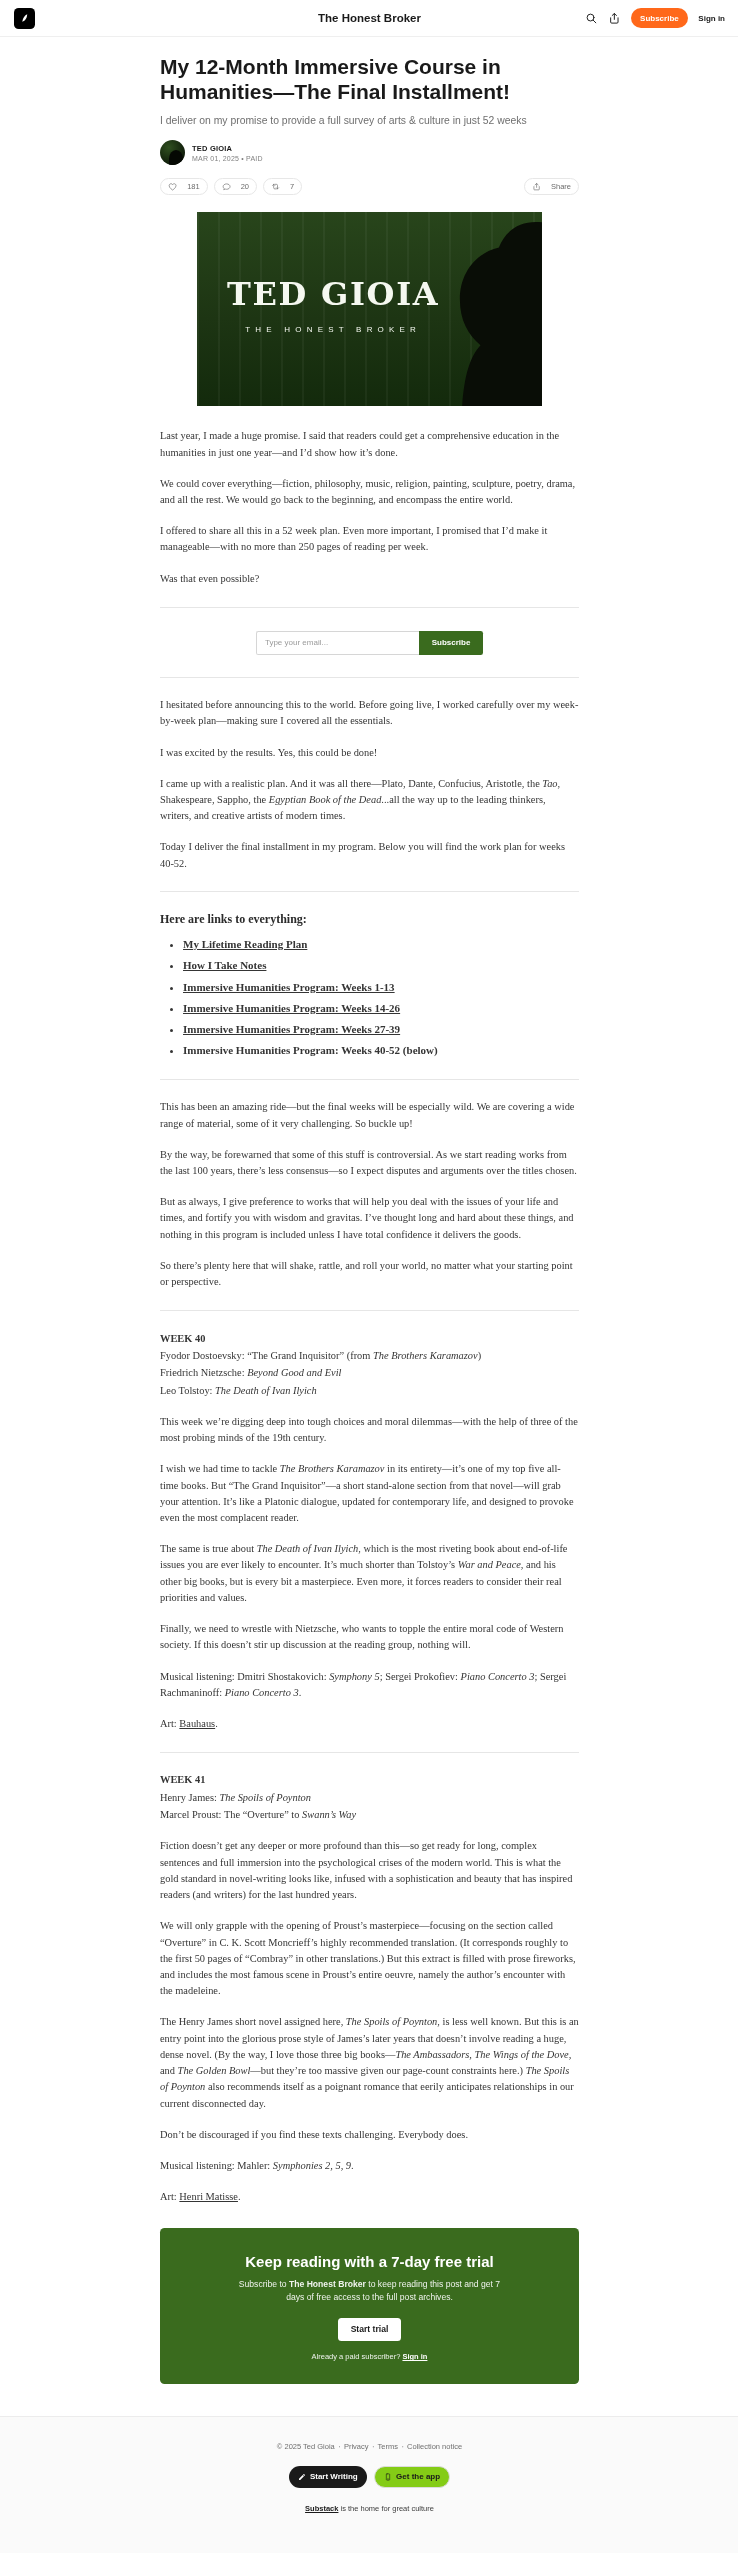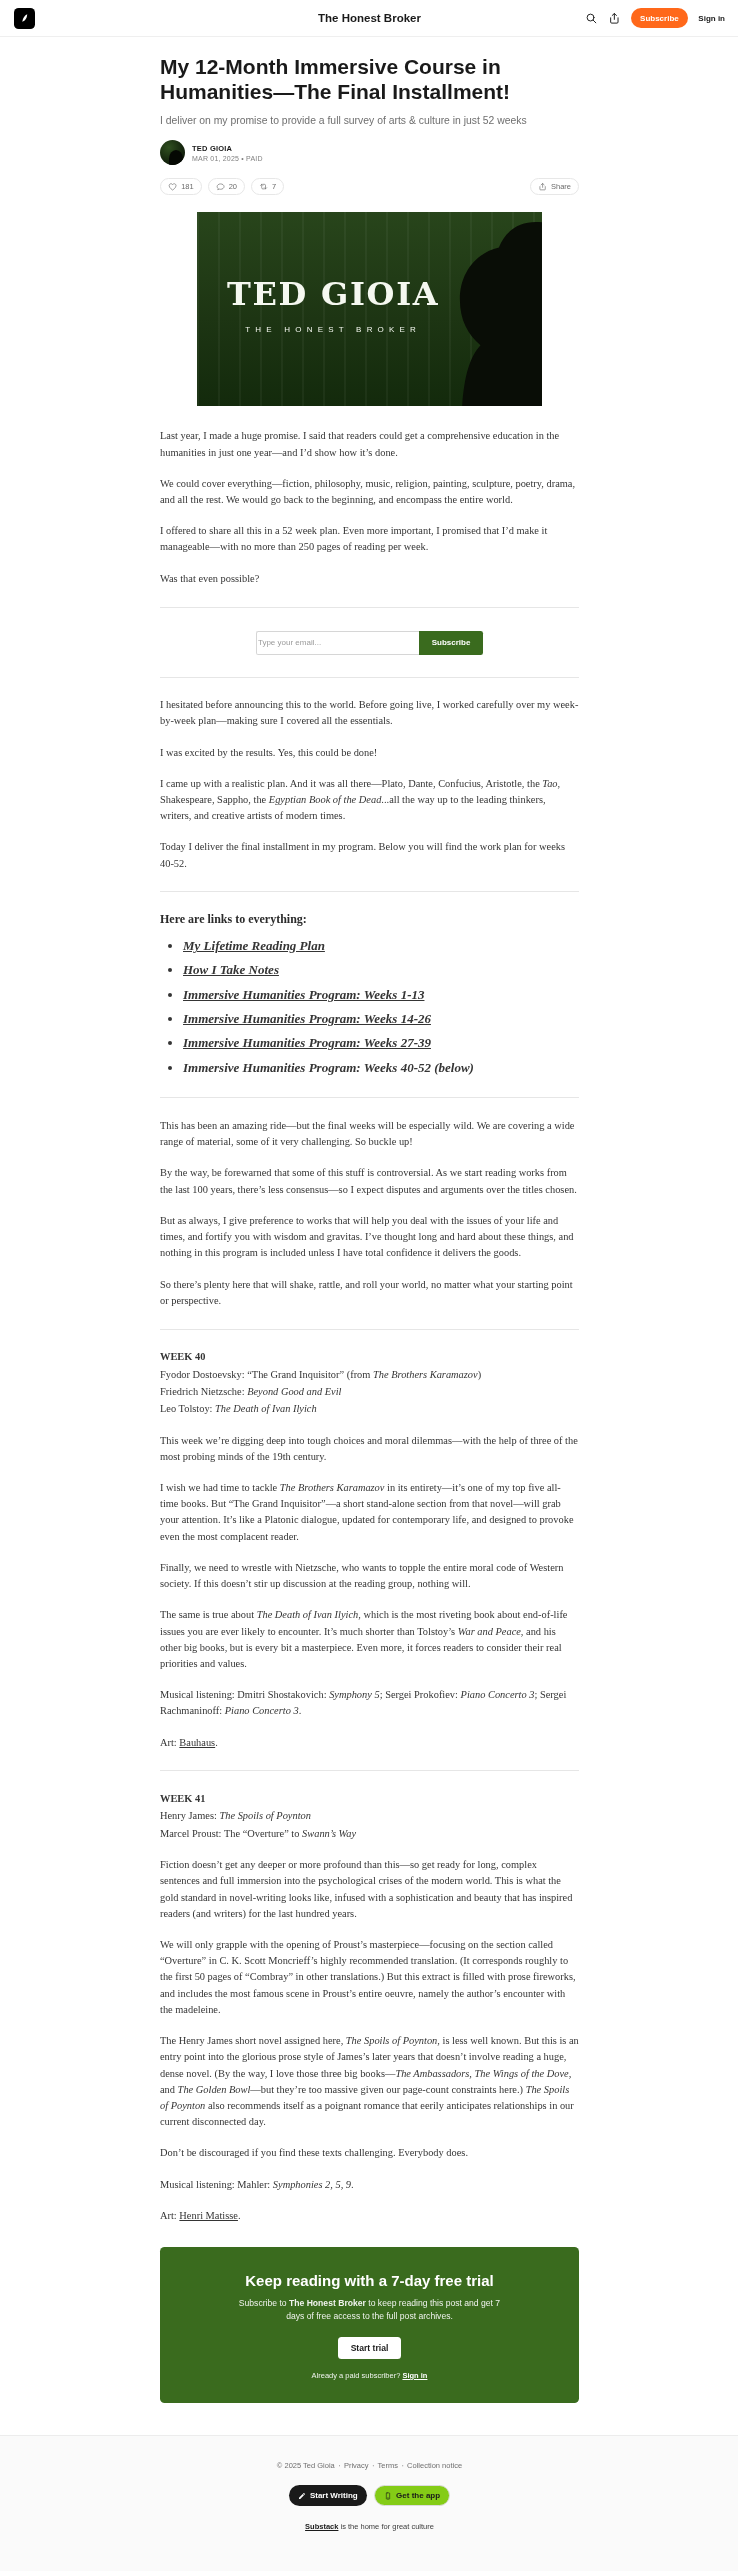--- a/index.html
+++ b/index.html
@@ -42,21 +42,21 @@
   }
   .avatar::after {
     content: ""; position: absolute; right: 2.3px; bottom: -2.3px; width: 14px; height: 17.3px;
     background: #050803; border-radius: 50% 50% 0 0;
   }
   .byline-name { font-size: 7.5px; font-weight: 700; letter-spacing: 0.2px; cursor: pointer; }
   .byline-date { font-size: 7px; color: #818181; margin-top: 2.3px; letter-spacing: 0.2px; }
 
   .engagement { display: flex; align-items: center; gap: 5.8px; margin-bottom: 17.3px; }
   .pill {
-    display: inline-flex; align-items: center; gap: 4px;
+    display: inline-flex; align-items: center; gap: 10px;
     border: 0.6px solid #e7e7e7; border-radius: 575px; padding: 2.9px 7px;
     color: #6b6b6b; font-size: 7.5px; cursor: pointer; background: #fff;
   }
   .pill svg { width: 9.2px; height: 9.2px; }
   .share-pill { margin-left: auto; }
 
   
   .hero {
     width: 345px; height: 194px; margin: 3.5px auto 22px; position: relative; overflow: hidden;
     background:
@@ -88,36 +88,36 @@
 
   
   .support-box { text-align: center; padding: 3.5px 0 2.3px; }
   .support-heading {
     font-size: 14.4px; line-height: 1.3; font-weight: 800; color: #1a1a1a;
     margin: 0 auto 14px; max-width: 368px;
   }
   .email-form { display: flex; justify-content: center; }
   .email-input {
     width: 163px; height: 24px; border: 0.6px solid #d6d6d6; border-right: none;
-    border-radius: 2.3px 0 0 2.3px; padding: 0 1px; font-size: 8px; color: #333;
+    border-radius: 2.3px 0 0 2.3px; padding: 0 8px; font-size: 8px; color: #333;
     font-family: "Liberation Sans", sans-serif; outline: none;
   }
   .email-input::placeholder { color: #9b9b9b; }
   .email-submit {
     height: 24px; padding: 0 12.7px; background: #3a6b1e; color: #fff; border: none;
     border-radius: 0 2.3px 2.3px 0; font-size: 8px; font-weight: 700; cursor: pointer;
     font-family: "Liberation Sans", sans-serif;
   }
 
   
   .links-heading { font-family: "Liberation Serif", serif; font-size: 12px; font-weight: 700; margin: 0 0 9.2px; color: #2b2b2b; }
   .links-list { margin: 0 0 15px; padding-left: 23px; }
   .links-list li {
-    font-family: "Liberation Serif", serif; font-size: 13px; line-height: 1.56;
-    color: #353535; margin-bottom: 4px; font-style: italic;
+    font-family: "Liberation Serif", serif; font-size: 11px; line-height: 1.56;
+    color: #353535; margin-bottom: 4px;
   }
   .links-list a { color: inherit; font-weight: 700; text-decoration: underline; cursor: pointer; }
   .links-list .plain { font-weight: 700; }
 
   .week-label { font-weight: 700; margin-bottom: 1.2px !important; }
   .book-line { margin-bottom: 1.2px !important; }
   .book-gap { margin-bottom: 15px !important; }
 
   
   .paywall {
@@ -281,22 +281,22 @@
 
     <hr class="rule">
 
     <section>
       <p class="week-label">WEEK 40</p>
       <p class="book-line"><span>Fyodor Dostoevsky: “The Grand Inquisitor” (from </span><i>The Brothers Karamazov</i><span>)</span></p>
       <p class="book-line"><span>Friedrich Nietzsche: </span><i>Beyond Good and Evil</i></p>
       <p class="book-gap"><span>Leo Tolstoy: </span><i>The Death of Ivan Ilyich</i></p>
       <p>This week we’re digging deep into tough choices and moral dilemmas—with the help of three of the most probing minds of the 19th century.</p>
       <p><span>I wish we had time to tackle </span><i>The Brothers Karamazov</i><span> in its entirety—it’s one of my top five all-time books. But “The Grand Inquisitor”—a short stand-alone section from that novel—will grab your attention. It’s like a Platonic dialogue, updated for contemporary life, and designed to provoke even the most complacent reader.</span></p>
+      <p><span>The same is true about </span><i>The Death of Ivan Ilyich</i><span>, which is the most riveting book about end-of-life issues you are ever likely to encounter. It’s much shorter than Tolstoy’s </span><i>War and Peace</i><span>, and his other big books, but is every bit a masterpiece. Even more, it forces readers to consider their real priorities and values.</span></p>
       <p>Finally, we need to wrestle with Nietzsche, who wants to topple the entire moral code of Western society. If this doesn’t stir up discussion at the reading group, nothing will.</p>
-      <p><span>The same is true about </span><i>The Death of Ivan Ilyich</i><span>, which is the most riveting book about end-of-life issues you are ever likely to encounter. It’s much shorter than Tolstoy’s </span><i>War and Peace</i><span>, and his other big books, but is every bit a masterpiece. Even more, it forces readers to consider their real priorities and values.</span></p>
       <p><b>Musical listening:</b><span> Dmitri Shostakovich: </span><i>Symphony 5</i><span>; Sergei Prokofiev: </span><i>Piano Concerto 3</i><span>; Sergei Rachmaninoff: </span><i>Piano Concerto 3</i><span>.</span></p>
       <p><b>Art:</b><span> </span><a class="body-link">Bauhaus</a><span>.</span></p>
     </section>
 
     <hr class="rule">
 
     <section>
       <p class="week-label">WEEK 41</p>
       <p class="book-line"><span>Henry James: </span><i>The Spoils of Poynton</i></p>
       <p class="book-gap"><span>Marcel Proust: The “Overture” to </span><i>Swann’s Way</i></p>

